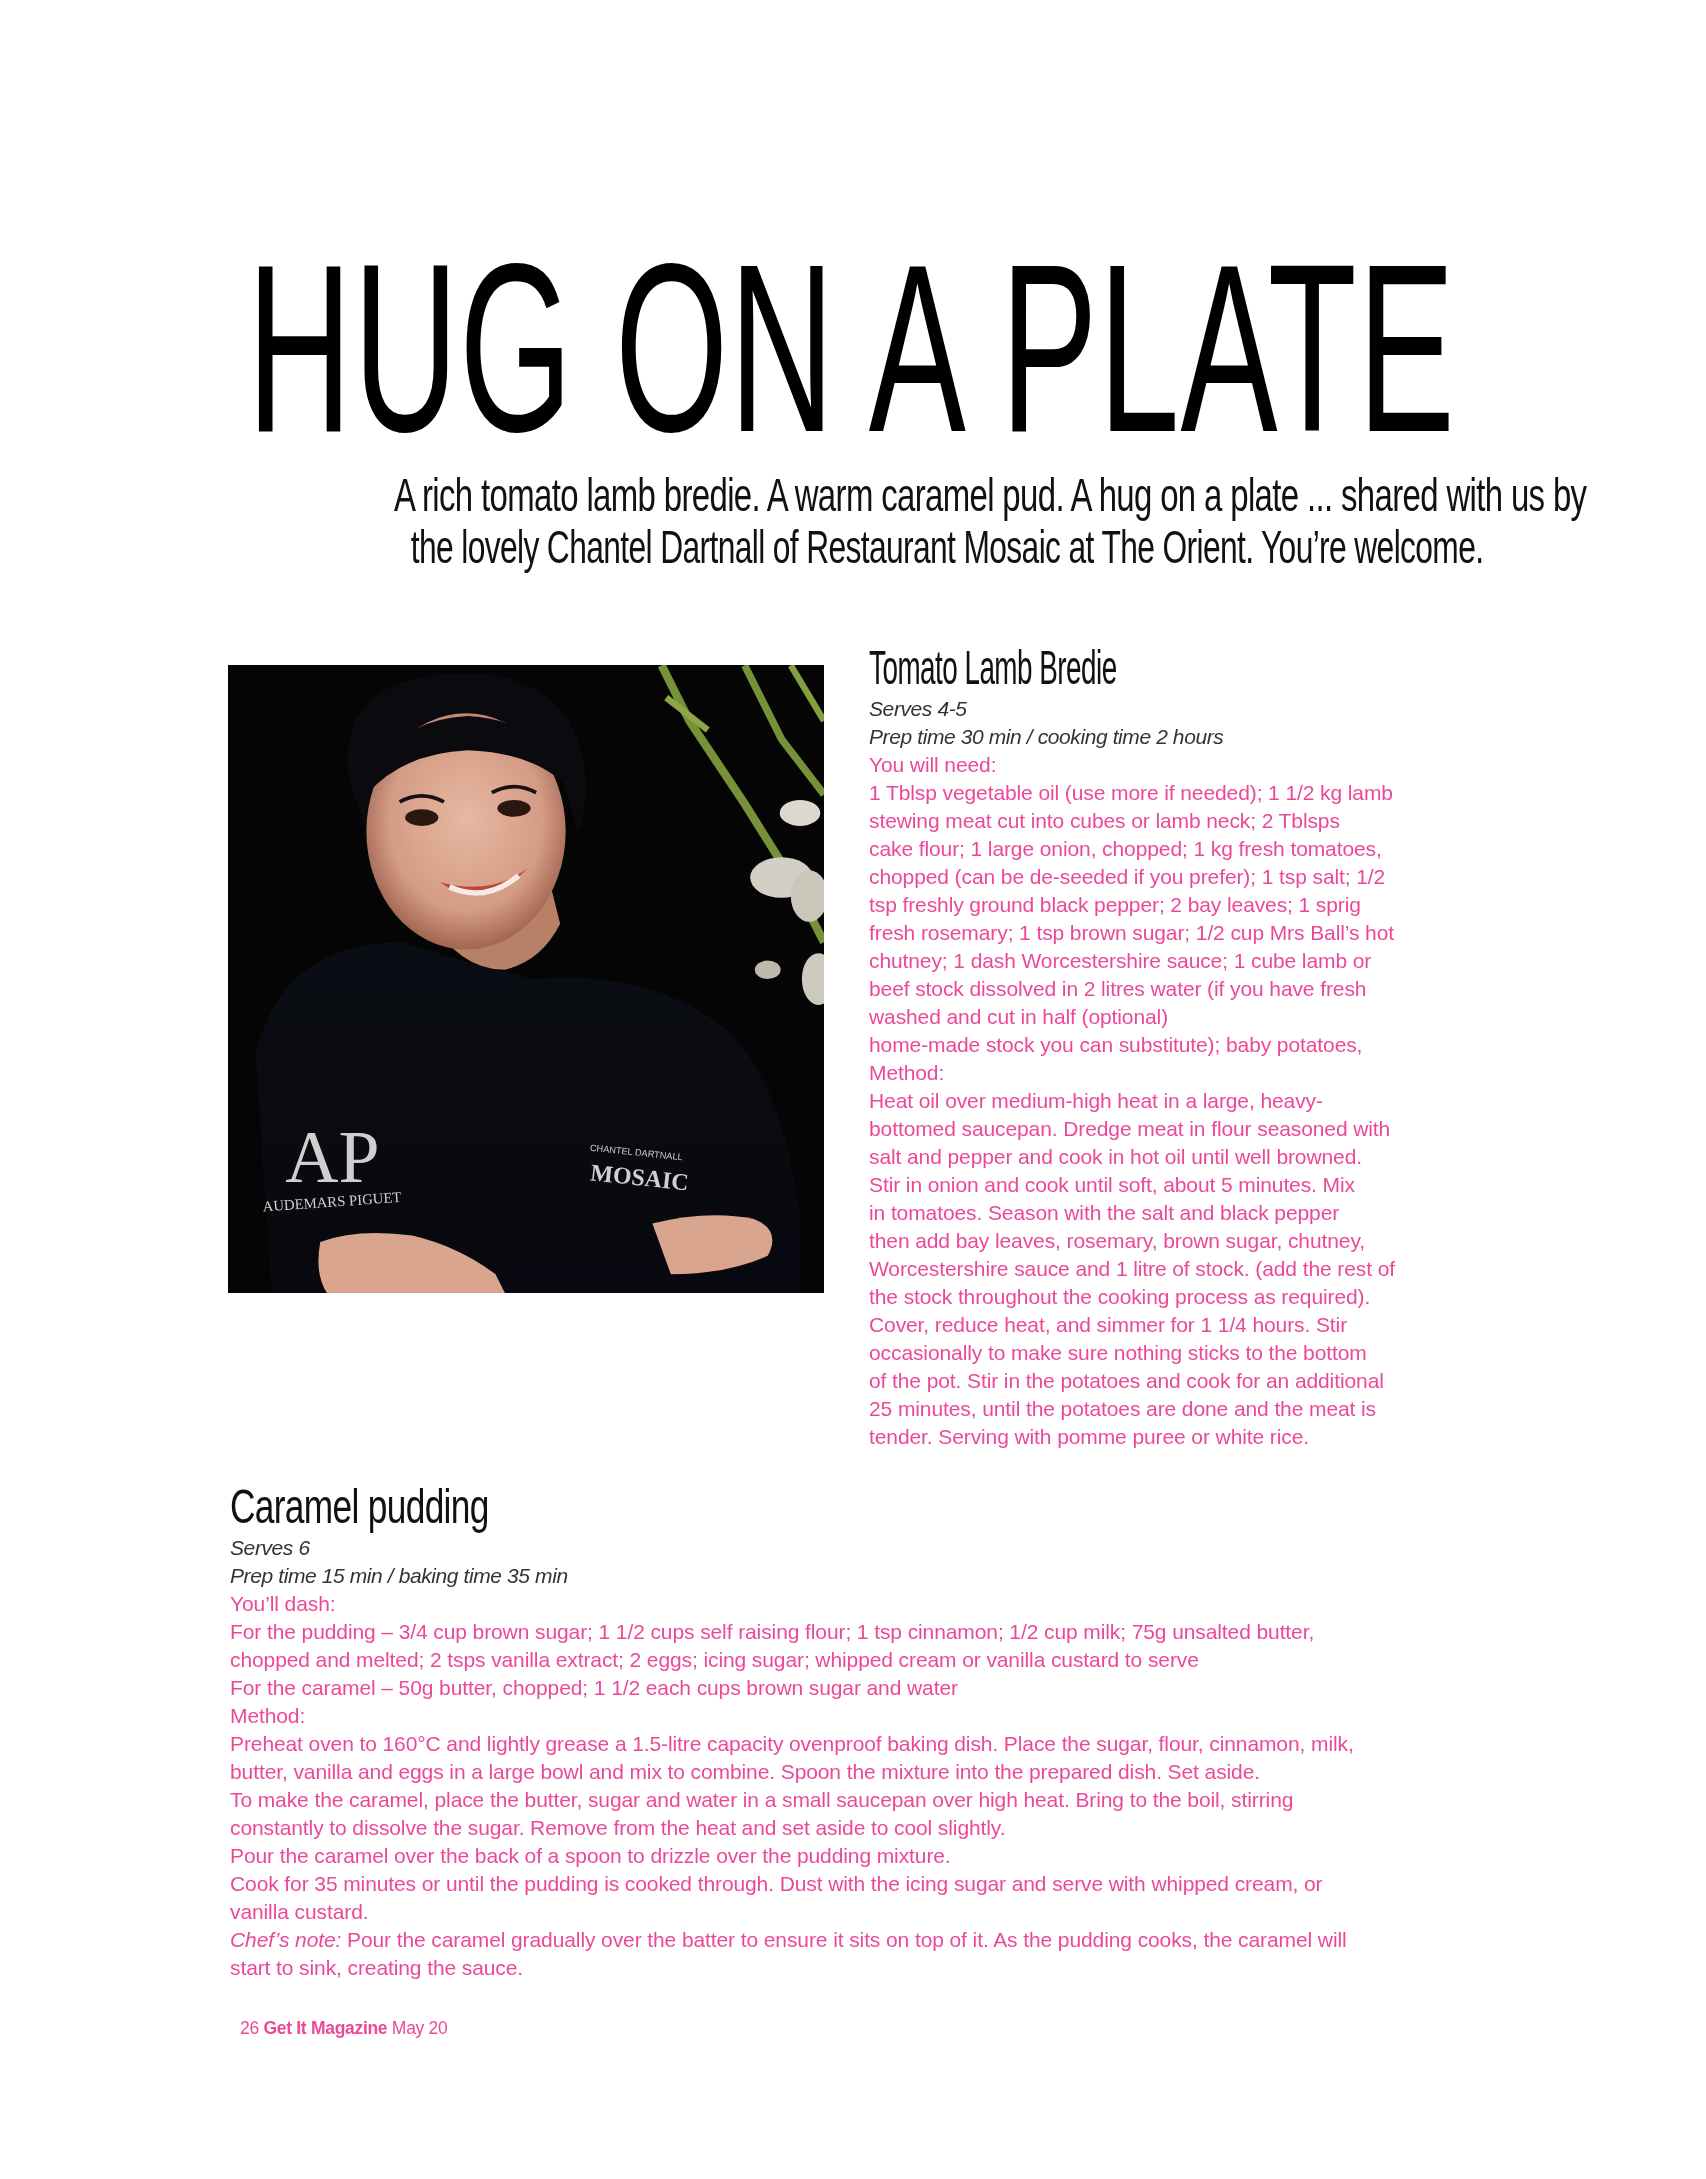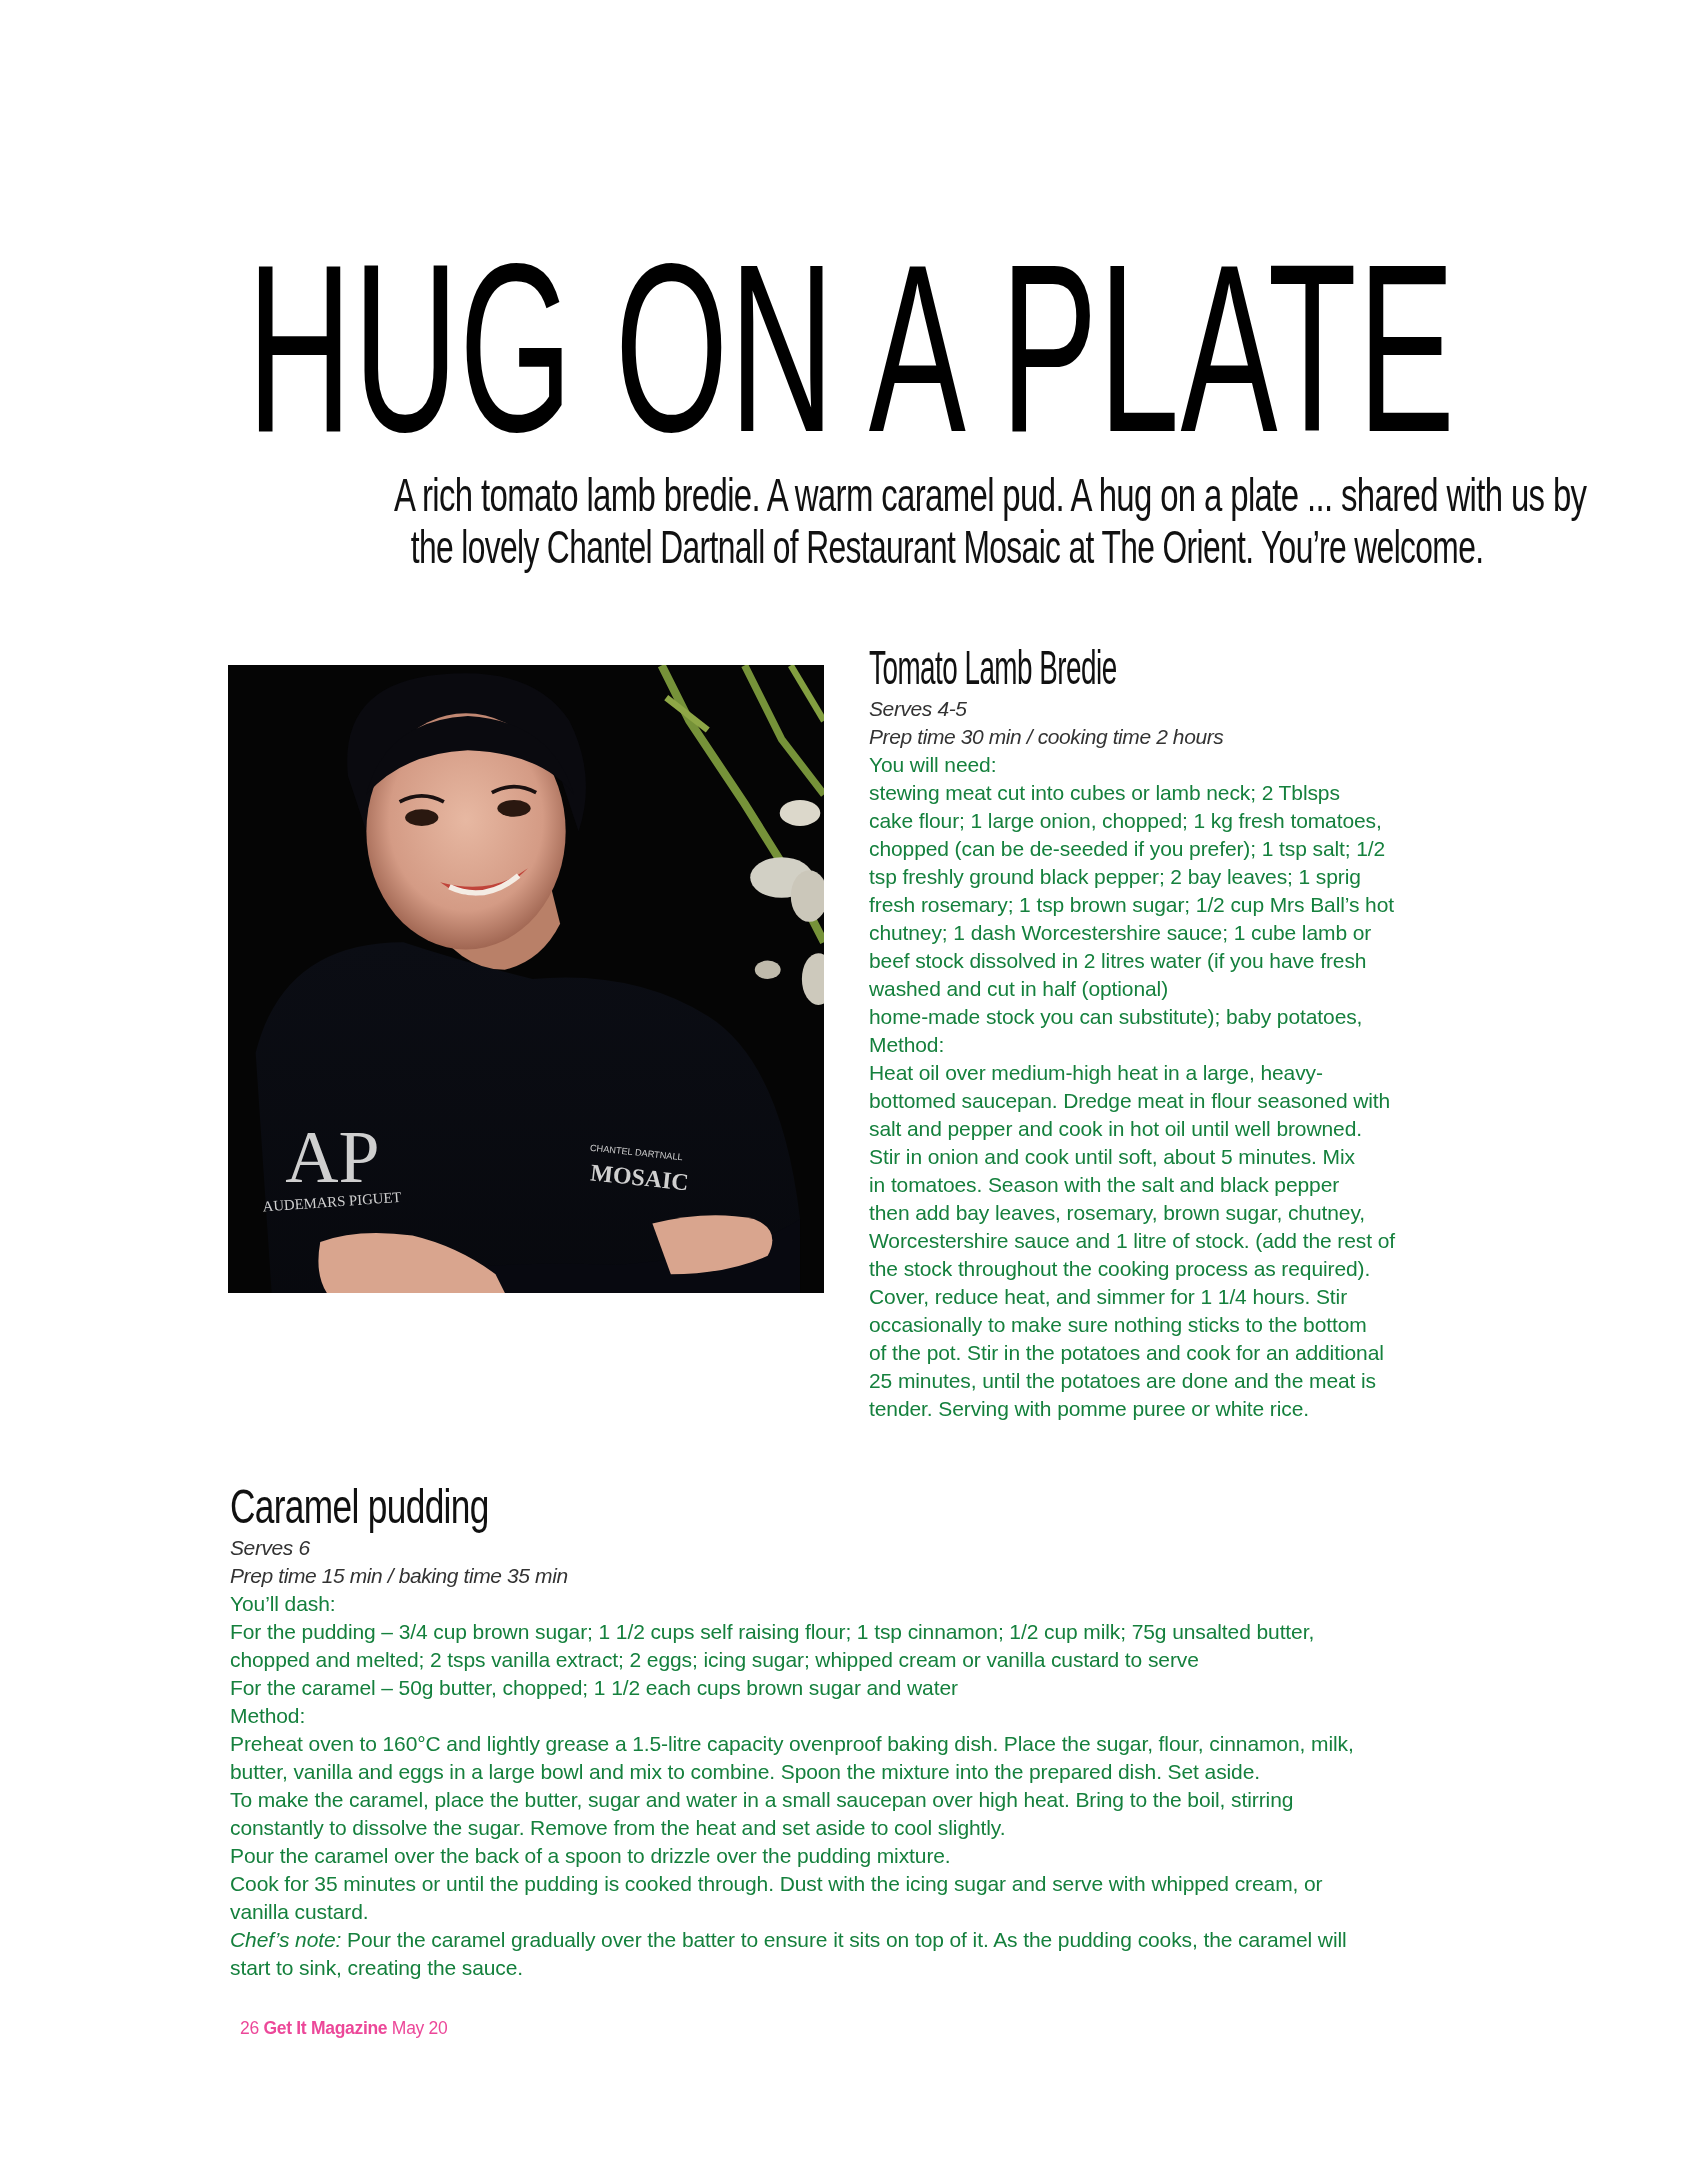--- a/index.html
+++ b/index.html
@@ -16,21 +16,21 @@
   .deck-line { display: block; font-size: 46px; line-height: 52px; color: #111;
                white-space: nowrap; transform-origin: 50% 0; letter-spacing: -0.9px; }
 
   .photo { position: absolute; left: 228px; top: 641px; width: 596px; height: 628px;
            background: #050505; overflow: hidden; margin-top: 24px; }
   .photo svg { display: block; }
 
   .col-right { position: absolute; left: 869px; top: 641px; width: 618px; }
   .recipe-title { font-size: 48px; line-height: 54px; color: #111; white-space: nowrap;
                   transform-origin: 0 0; display: inline-block; letter-spacing: -0.9px; }
-  .line { display: block; font-size: 21px; line-height: 28px; color: #15803d;
+  .line { display: block; font-size: 21px; line-height: 28px; color: #ec4899;
           white-space: nowrap; letter-spacing: -0.1px; }
   .meta { font-style: italic; color: #333; letter-spacing: -0.4px; }
 
   .col-full { position: absolute; left: 230px; top: 1480px; width: 1292px; }
   .col-full .line { white-space: nowrap; }
   .note-label { font-style: italic; }
 
   .footer { position: absolute; left: 240px; top: 2018px; font-size: 17.5px; color: #ec4899;
             white-space: nowrap; letter-spacing: -0.3px; }
   .footer b { font-weight: 700; }
@@ -109,20 +109,21 @@
     <rect x="338" y="685" width="40" height="62" rx="10" fill="#b9bcc4"></rect>
     <ellipse cx="358" cy="716" rx="16" ry="19" fill="#111"></ellipse>
   </svg>
 </div>
 
 <div class="col-right">
   <span class="recipe-title" id="t1" style="transform: scaleX(0.580322);">Tomato Lamb Bredie</span>
   <span class="line meta">Serves 4-5</span>
   <span class="line meta">Prep time 30 min / cooking time 2 hours</span>
   <span class="line">You will need:</span>
+  <span class="line">1 Tblsp vegetable oil (use more if needed); 1 1/2 kg lamb</span>
   <span class="line">stewing meat cut into cubes or lamb neck; 2 Tblsps</span>
   <span class="line">cake flour; 1 large onion, chopped; 1 kg fresh tomatoes,</span>
   <span class="line">chopped (can be de-seeded if you prefer); 1 tsp salt; 1/2</span>
   <span class="line">tsp freshly ground black pepper; 2 bay leaves; 1 sprig</span>
   <span class="line">fresh rosemary; 1 tsp brown sugar; 1/2 cup Mrs Ball’s hot</span>
   <span class="line">chutney; 1 dash Worcestershire sauce; 1 cube lamb or</span>
   <span class="line">beef stock dissolved in 2 litres water (if you have fresh</span>
   <span class="line">washed and cut in half (optional)</span>
   <span class="line">home-made stock you can substitute); baby potatoes,</span>
   <span class="line">Method:</span>

